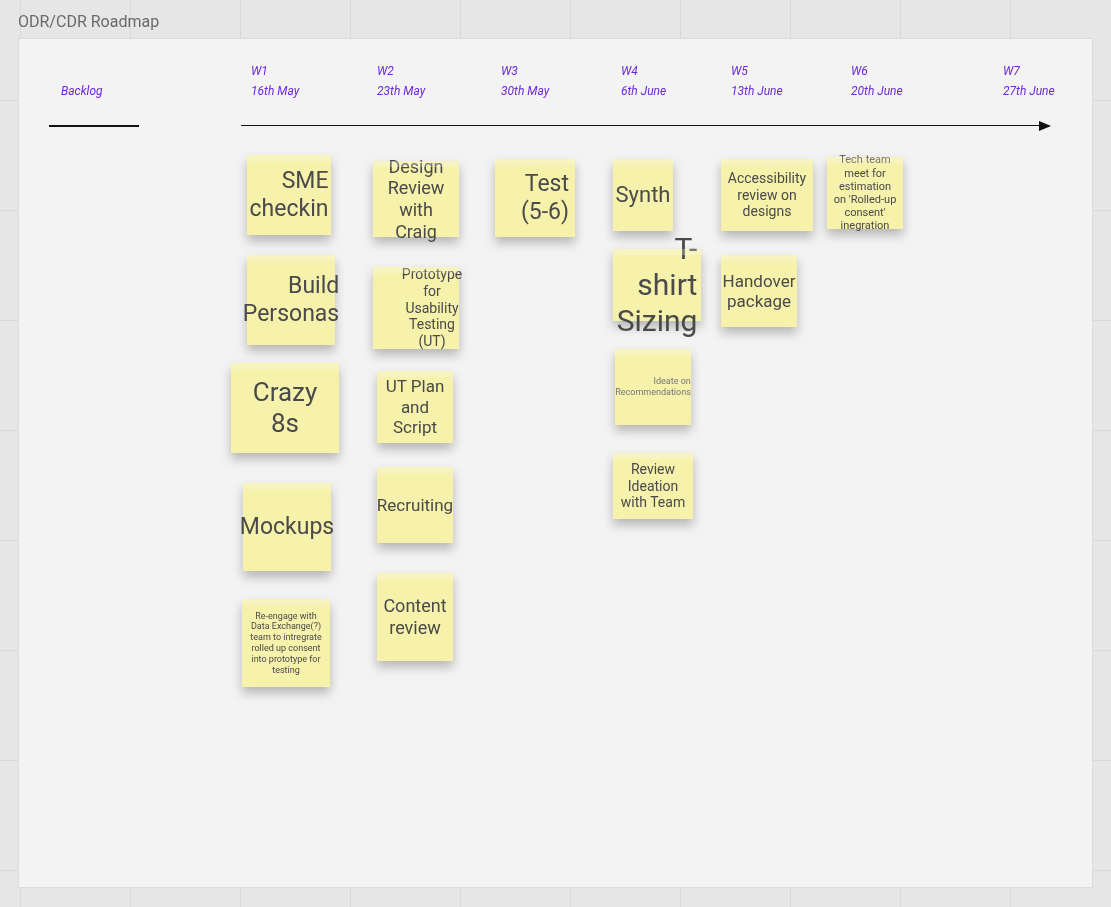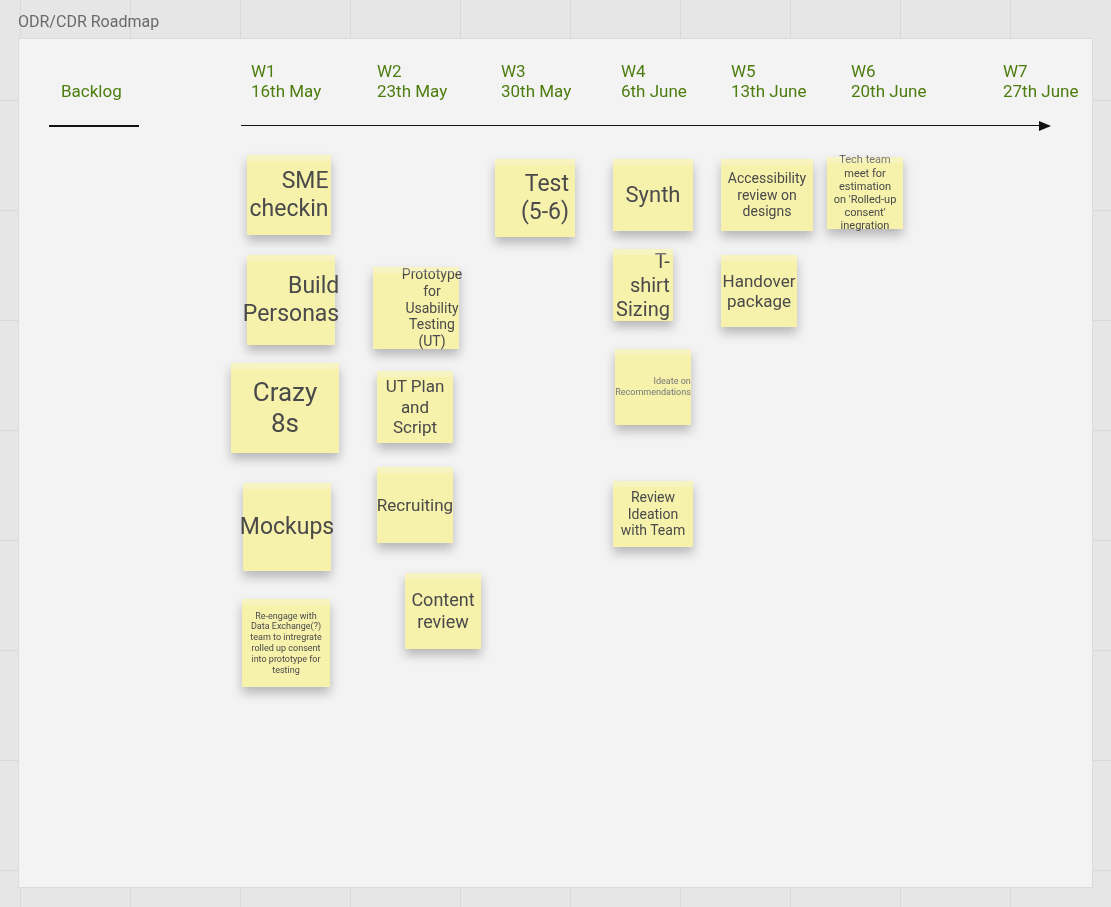--- a/index.html
+++ b/index.html
@@ -40,23 +40,24 @@
       width: 1073px;
       height: 848px;
       background: #f3f3f3;
       border: 1px solid #dcdcdc;
     }
 
     
     .col-head {
       position: absolute;
       top: 22px;
-      font-size: 17px;
-      color: #4d7c0f;
+      font-size: 12px;
+      color: #6d28d9;
       white-space: nowrap;
+      font-style: italic;
     }
     .col-head .wk {
       display: block;
       line-height: 20px;
     }
     .col-head .dt {
       display: block;
       line-height: 20px;
     }
     .backlog-head {
@@ -163,31 +164,32 @@
 
     <div class="backlog-line" style="left:30px; width:90px;"></div>
     <div class="timeline" style="left:222px; width:808px;"></div>
 
     <div class="sticky big" style="left:228px; top:116px; width:84px; height:80px;">SME checkin</div>
     <div class="sticky big" style="left:228px; top:216px; width:88px; height:90px;">Build Personas</div>
     <div class="sticky big2" style="left:212px; top:324px; width:108px; height:90px;">Crazy 8s</div>
     <div class="sticky big" style="left:224px; top:444px; width:88px; height:88px;">Mockups</div>
     <div class="sticky xxs" style="left:223px; top:560px; width:88px; height:88px;">Re-engage with Data Exchange(?) team to intregrate rolled up consent into prototype for testing</div>
 
+    <div class="sticky med" style="left:354px; top:122px; width:86px; height:76px; font-size:18px;">Design Review with Craig</div>
     <div class="sticky sm" style="left:354px; top:228px; width:86px; height:82px;padding-left:38px;">Prototype for Usability Testing (UT)</div>
     <div class="sticky med" style="left:358px; top:428px; width:76px; height:76px;">Recruiting</div>
     <div class="sticky med" style="left:358px; top:332px; width:76px; height:72px;">UT Plan and Script</div>
-    <div class="sticky med" style="left:358px; top:534px; width:76px; height:76px; font-size:18px;margin-left:28px;">Content review</div>
+    <div class="sticky med" style="left:358px; top:534px; width:76px; height:88px; font-size:18px;">Content review</div>
 
     <div class="sticky big" style="left:476px; top:120px; width:80px; height:78px;">Test (5-6)</div>
 
-    <div class="sticky big" style="left:594px; top:120px; width:80px; height:72px; font-size:22px;">Synth</div>
-    <div class="sticky big" style="left:594px; top:210px; width:60px; height:72px; font-size:20px;">T-shirt Sizing</div>
+    <div class="sticky big" style="left:594px; top:120px; width:60px; height:72px; font-size:22px;">Synth</div>
+    <div class="sticky big" style="left:594px; top:210px; width:88px; height:72px; font-size:30px;">T-shirt Sizing</div>
     <div class="sticky xxs" style="left:596px; top:310px; width:76px; height:76px; color:#777;text-align:right;">Ideate on Recommendations</div>
-    <div class="sticky sm" style="left:594px; top:414px; width:80px; height:66px;margin-top:28px;">Review Ideation with Team</div>
+    <div class="sticky sm" style="left:594px; top:414px; width:80px; height:66px;">Review Ideation with Team</div>
 
     <div class="sticky sm" style="left:702px; top:120px; width:92px; height:72px;">Accessibility review on designs</div>
     <div class="sticky med" style="left:702px; top:216px; width:76px; height:72px;">Handover package</div>
 
     <div class="sticky xs" style="left:808px; top:118px; width:76px; height:72px;">Tech team meet for estimation on 'Rolled-up consent' inegration</div>
 
   </div>
 
 </div>
 

